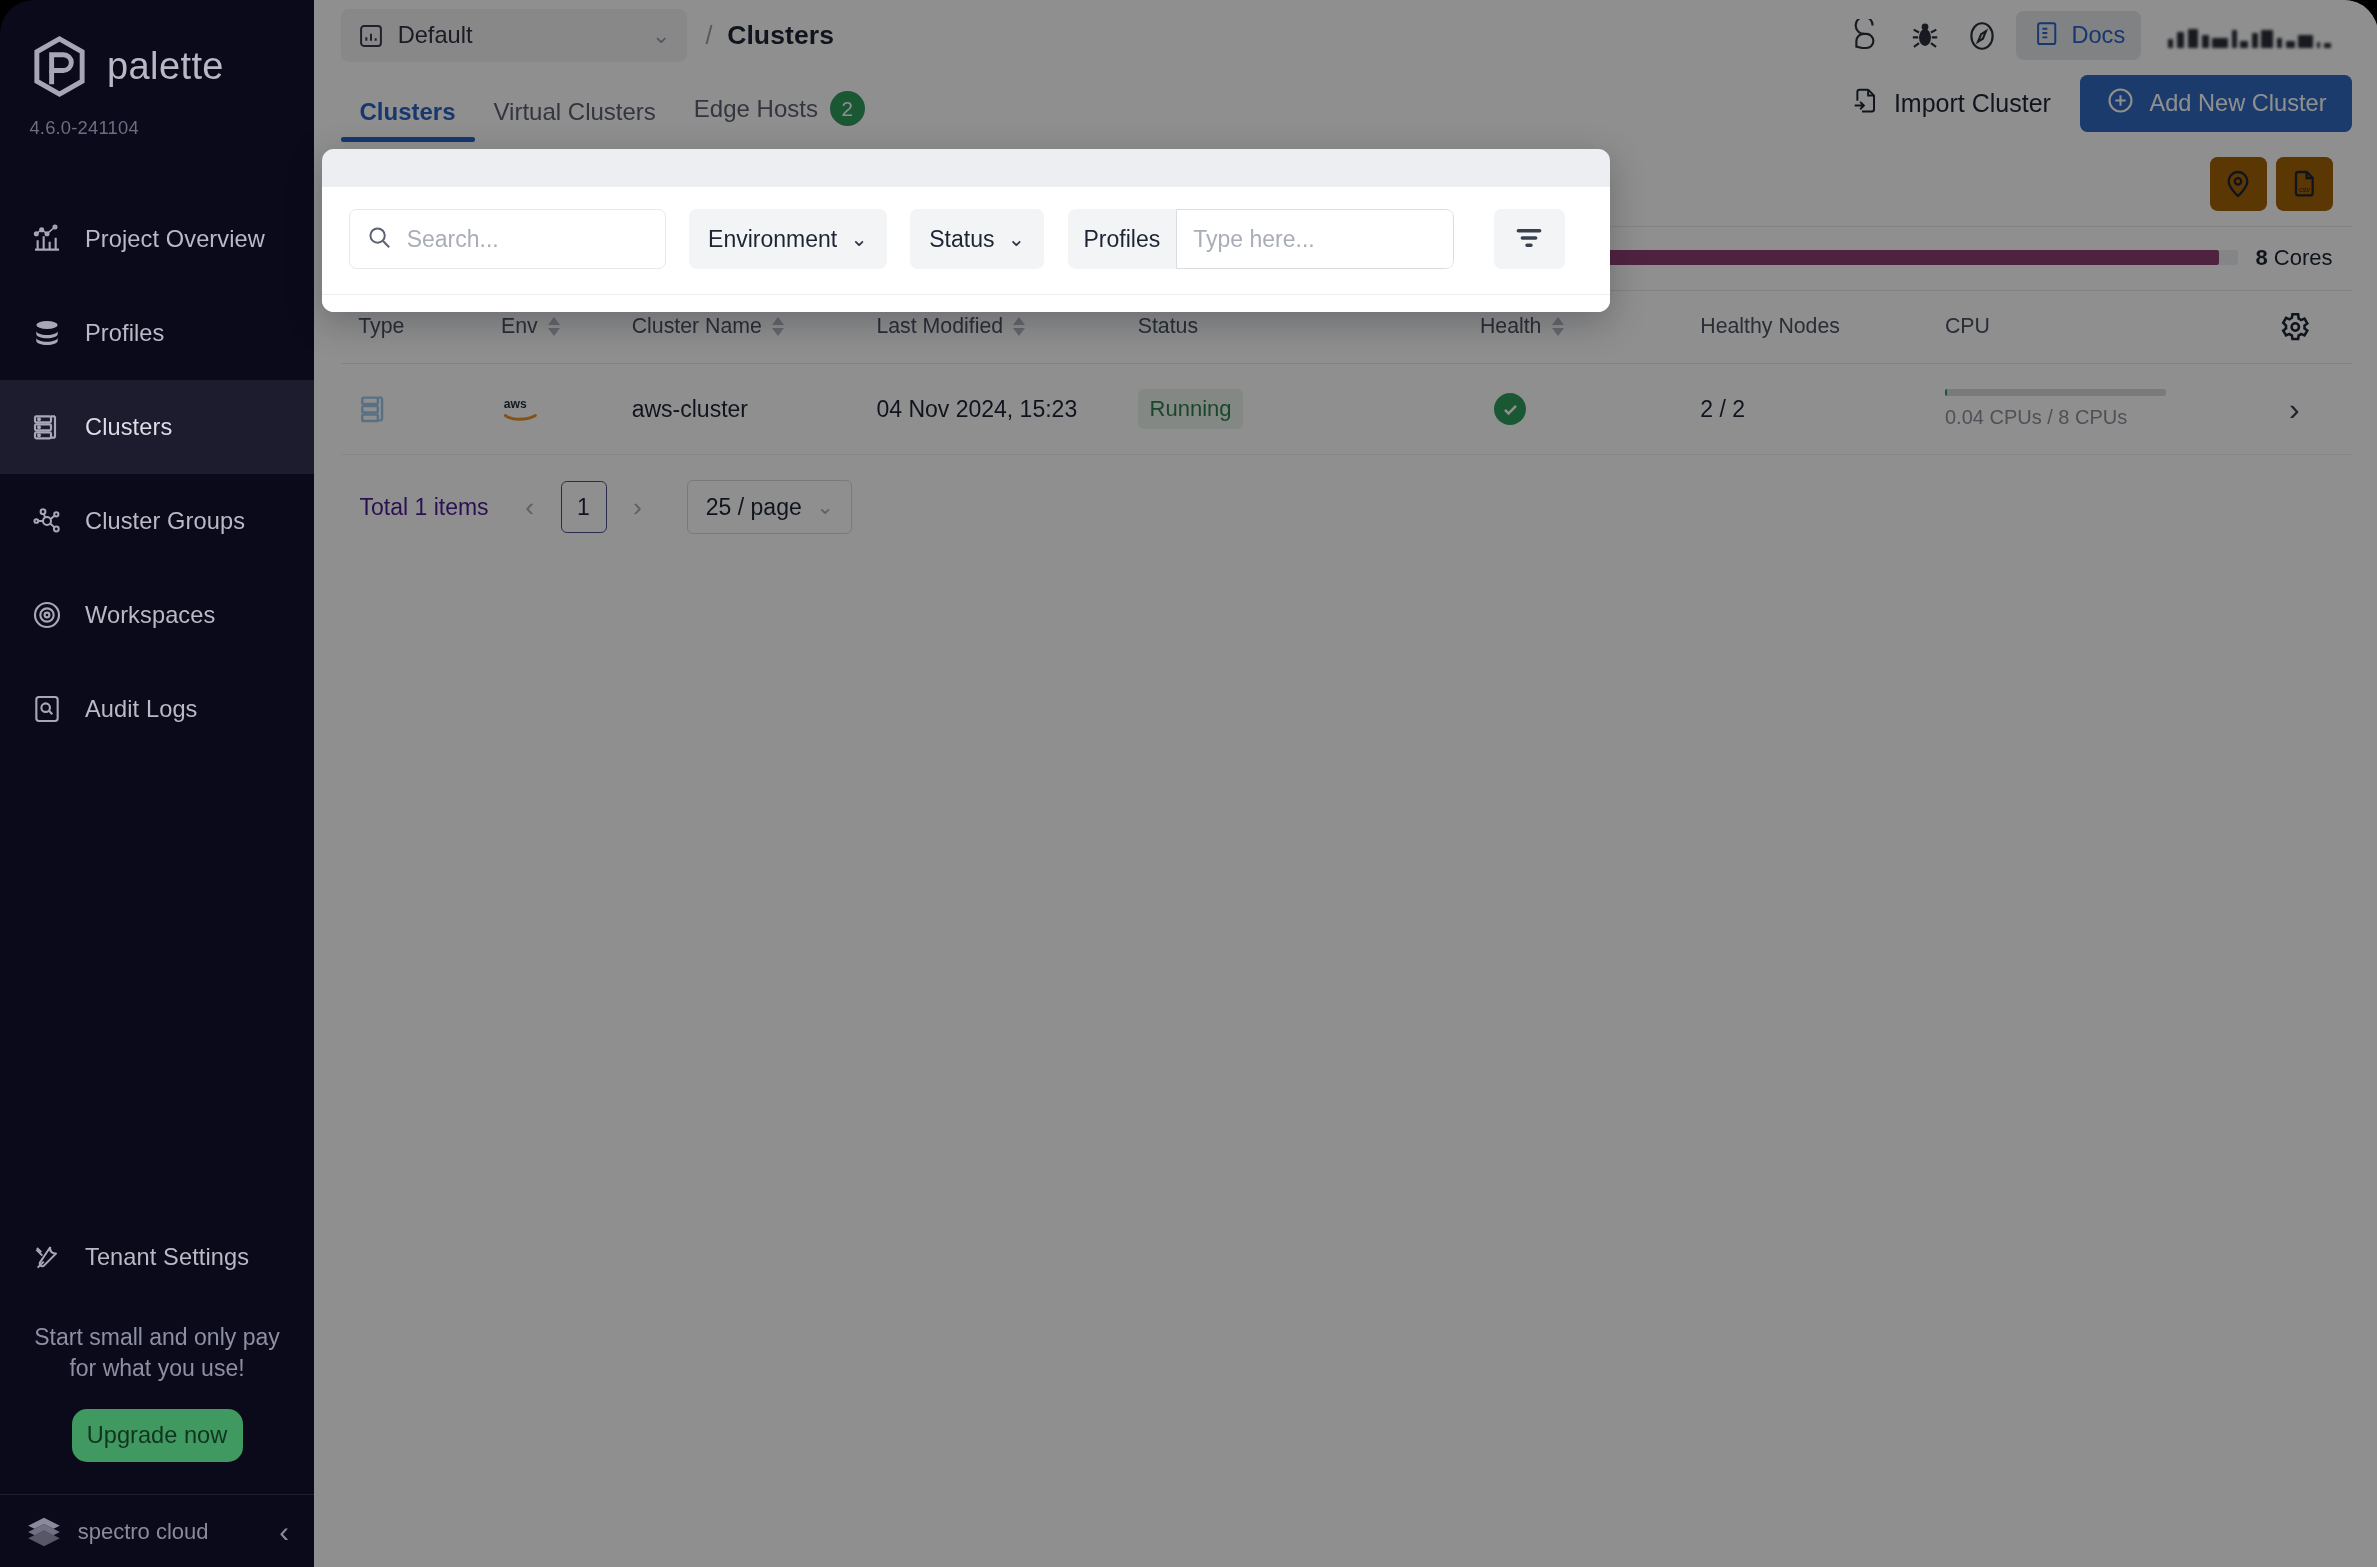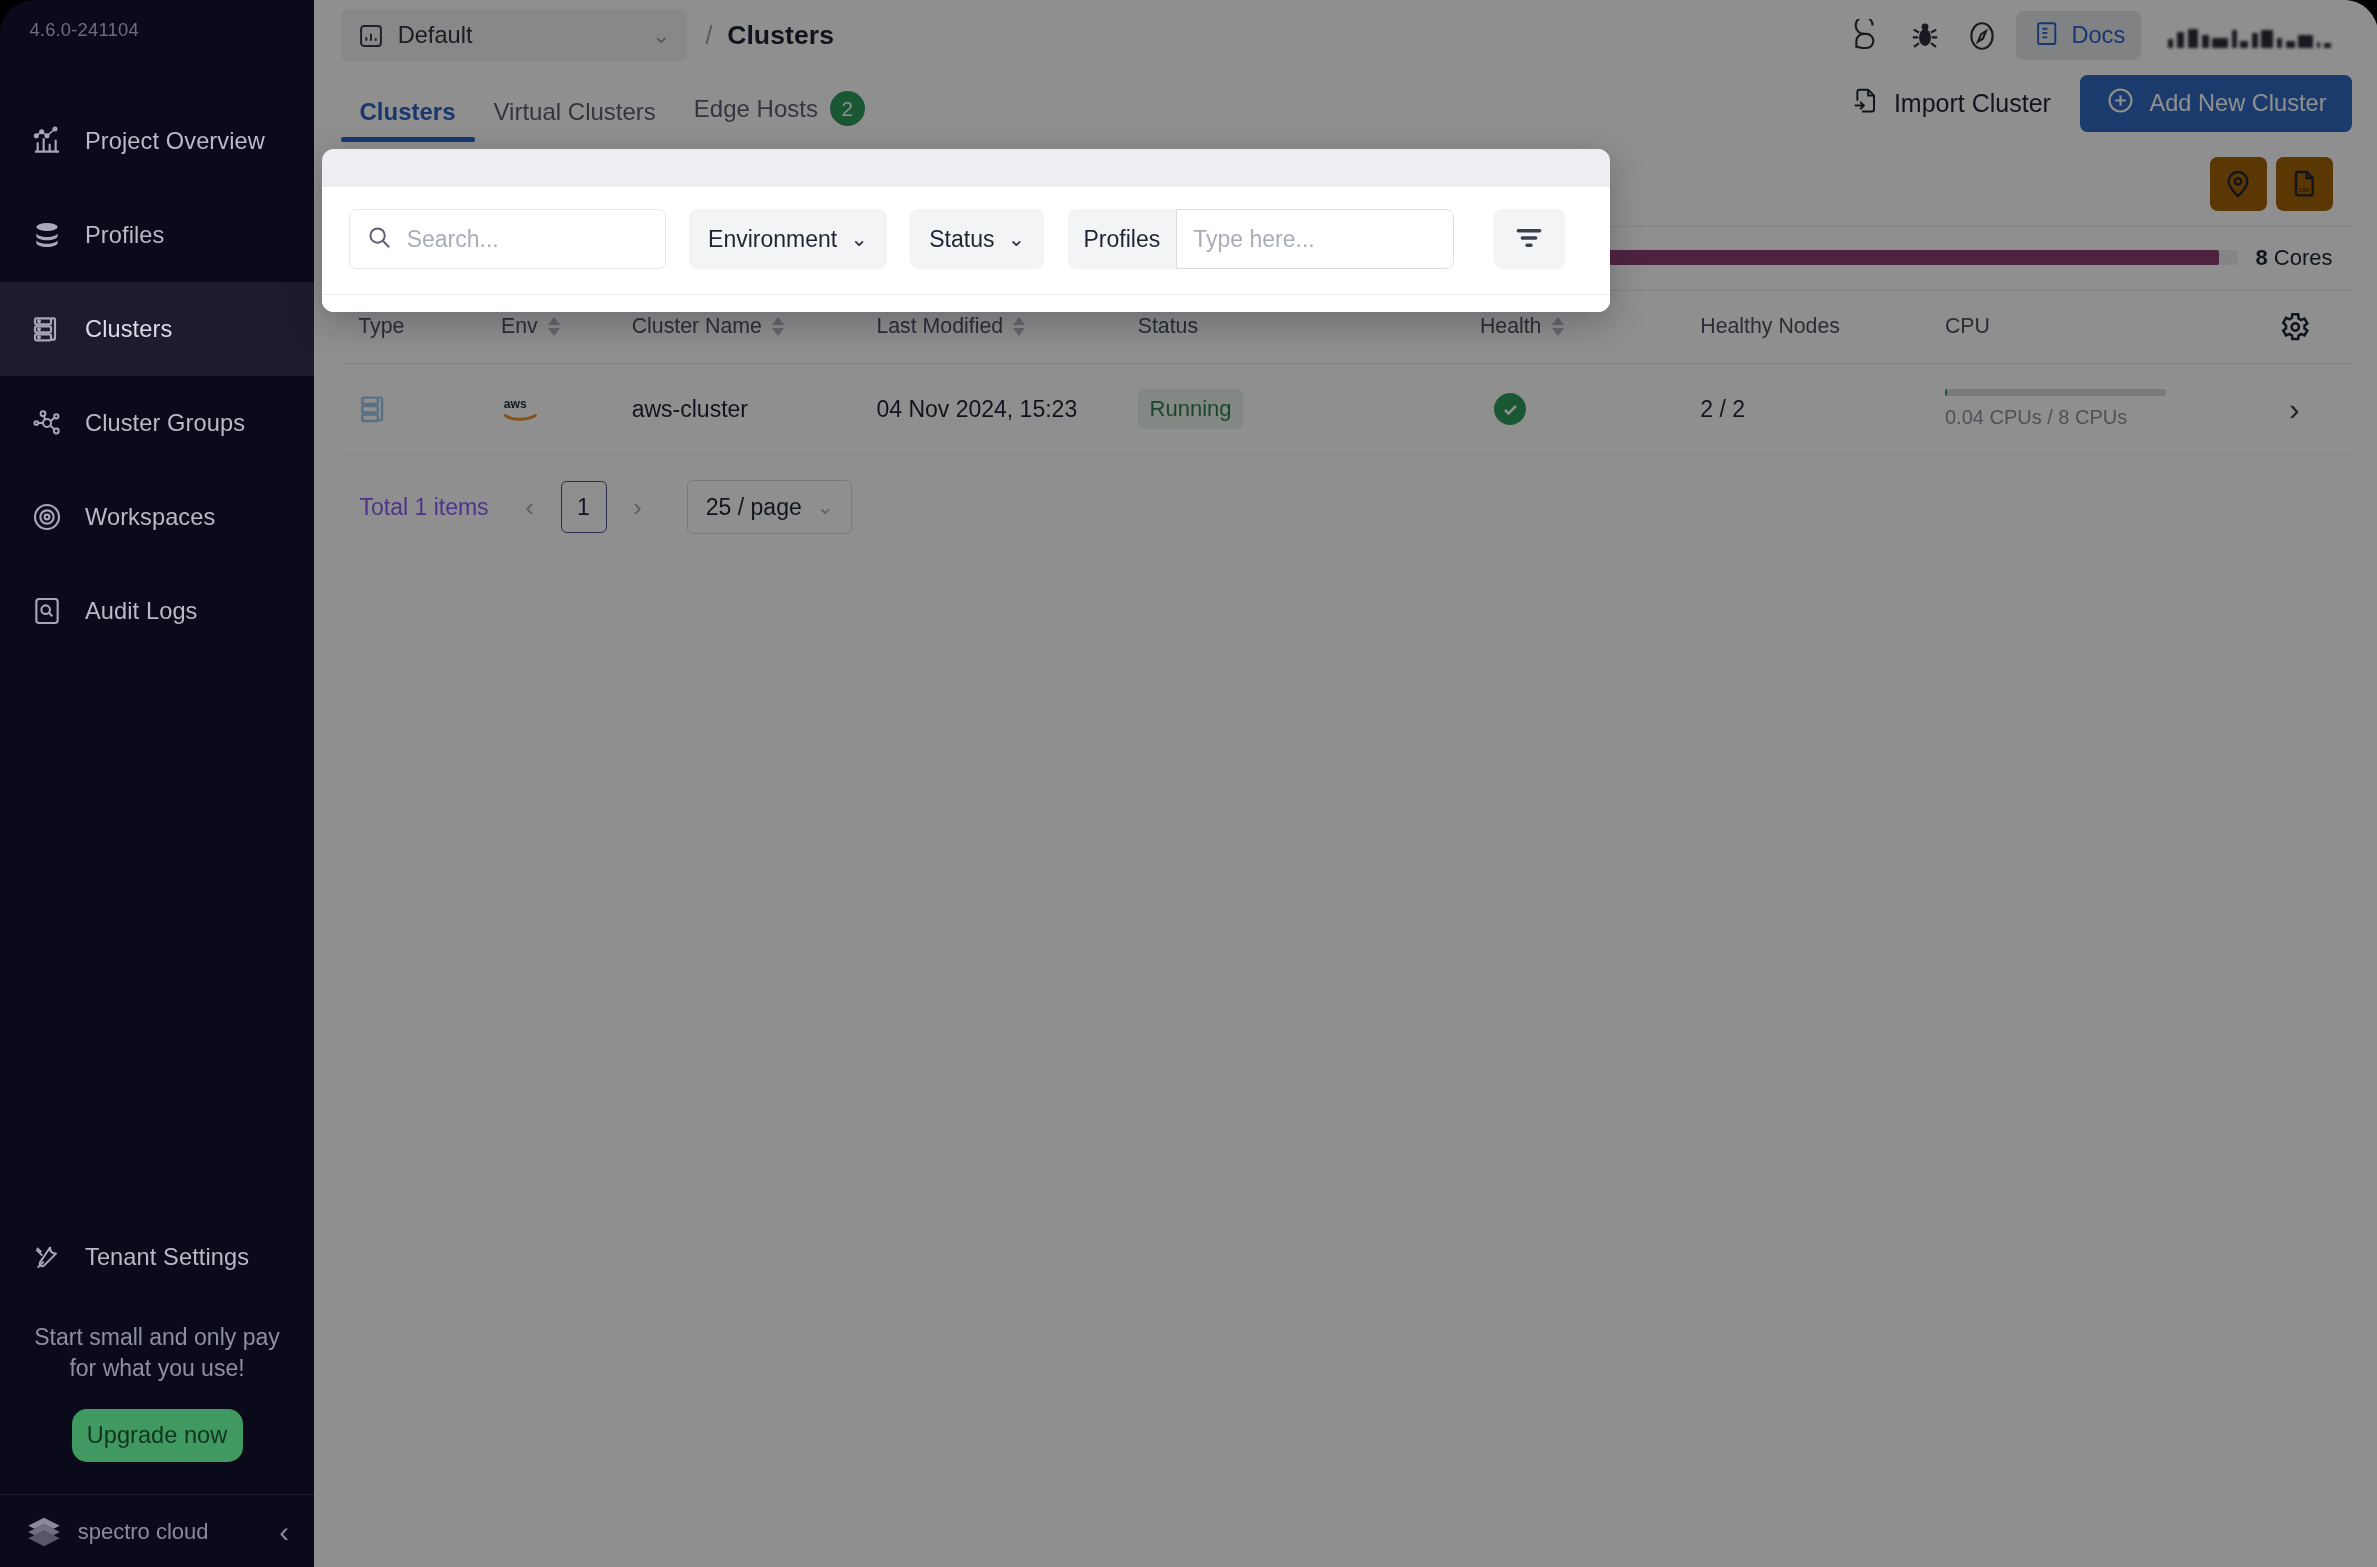--- a/index.html
+++ b/index.html
@@ -318,21 +318,21 @@
   .row-chevron {
     display: flex; align-items: center; justify-content: center;
     font-size: 32px; color: #3a4050; cursor: pointer;
   }
 
   .pager {
     display: flex; align-items: center;
     gap: 19px;
     padding: 25px 19px 29.4px 19px;
   }
-  .pager-total { font-size: 23px; color: #8b5cf6; margin-right: 10.3px; }
+  .pager-total { font-size: 23px; color: #4c1d95; margin-right: 10.3px; }
   .pg-arrow { font-size: 26.5px; color: #a9adb6; cursor: pointer; padding: 0 7.4px; }
   .pg-num {
     width: 46px; height: 52px;
     border: 0.7px solid #4b4f8a; border-radius: 5.9px;
     display: flex; align-items: center; justify-content: center;
     font-size: 23px; color: #1d2433; cursor: pointer;
   }
   .pg-size {
     margin-left: 19px;
     display: flex; align-items: center; gap: 14.7px;
@@ -416,20 +416,30 @@
   .fp-filter-btn svg { width: 32px; height: 32px; color: #3a4050; }
   .fp-bottom { height: 17.7px; background: #ffffff; border-top: 0.7px solid #eceef1; }
 </style>
 </head>
 <body>
 
 <div id="app">
 
   <aside id="sidebar">
 
+    <div class="brand">
+      <span class="brand-logo">
+        <svg viewBox="0 0 64 64" fill="none">
+          <path d="M32 4 L55 17 L55 47 L32 60 L9 47 L9 17 Z" stroke="#a6a6b4" stroke-width="5" fill="none"></path>
+          <path d="M24 20 h12 a8 8 0 0 1 0 16 h-12 z" stroke="#a6a6b4" stroke-width="5" fill="none"></path>
+          <path d="M24 36 v14" stroke="#a6a6b4" stroke-width="5"></path>
+        </svg>
+      </span>
+      <span class="brand-name">palette</span>
+    </div>
 
     <div class="version">4.6.0-241104</div>
 
     <nav class="nav">
 
       <div class="nav-item">
         <span class="nav-icon">
           <svg viewBox="0 0 24 24" fill="none" stroke="currentColor" stroke-width="1.6">
             <path d="M3 20h18M5 20v-7M9.5 20v-10M14 20v-6M18.5 20v-9"></path>
             <path d="M4 8l4-3 4 3 6-5" stroke-width="1.2"></path>

